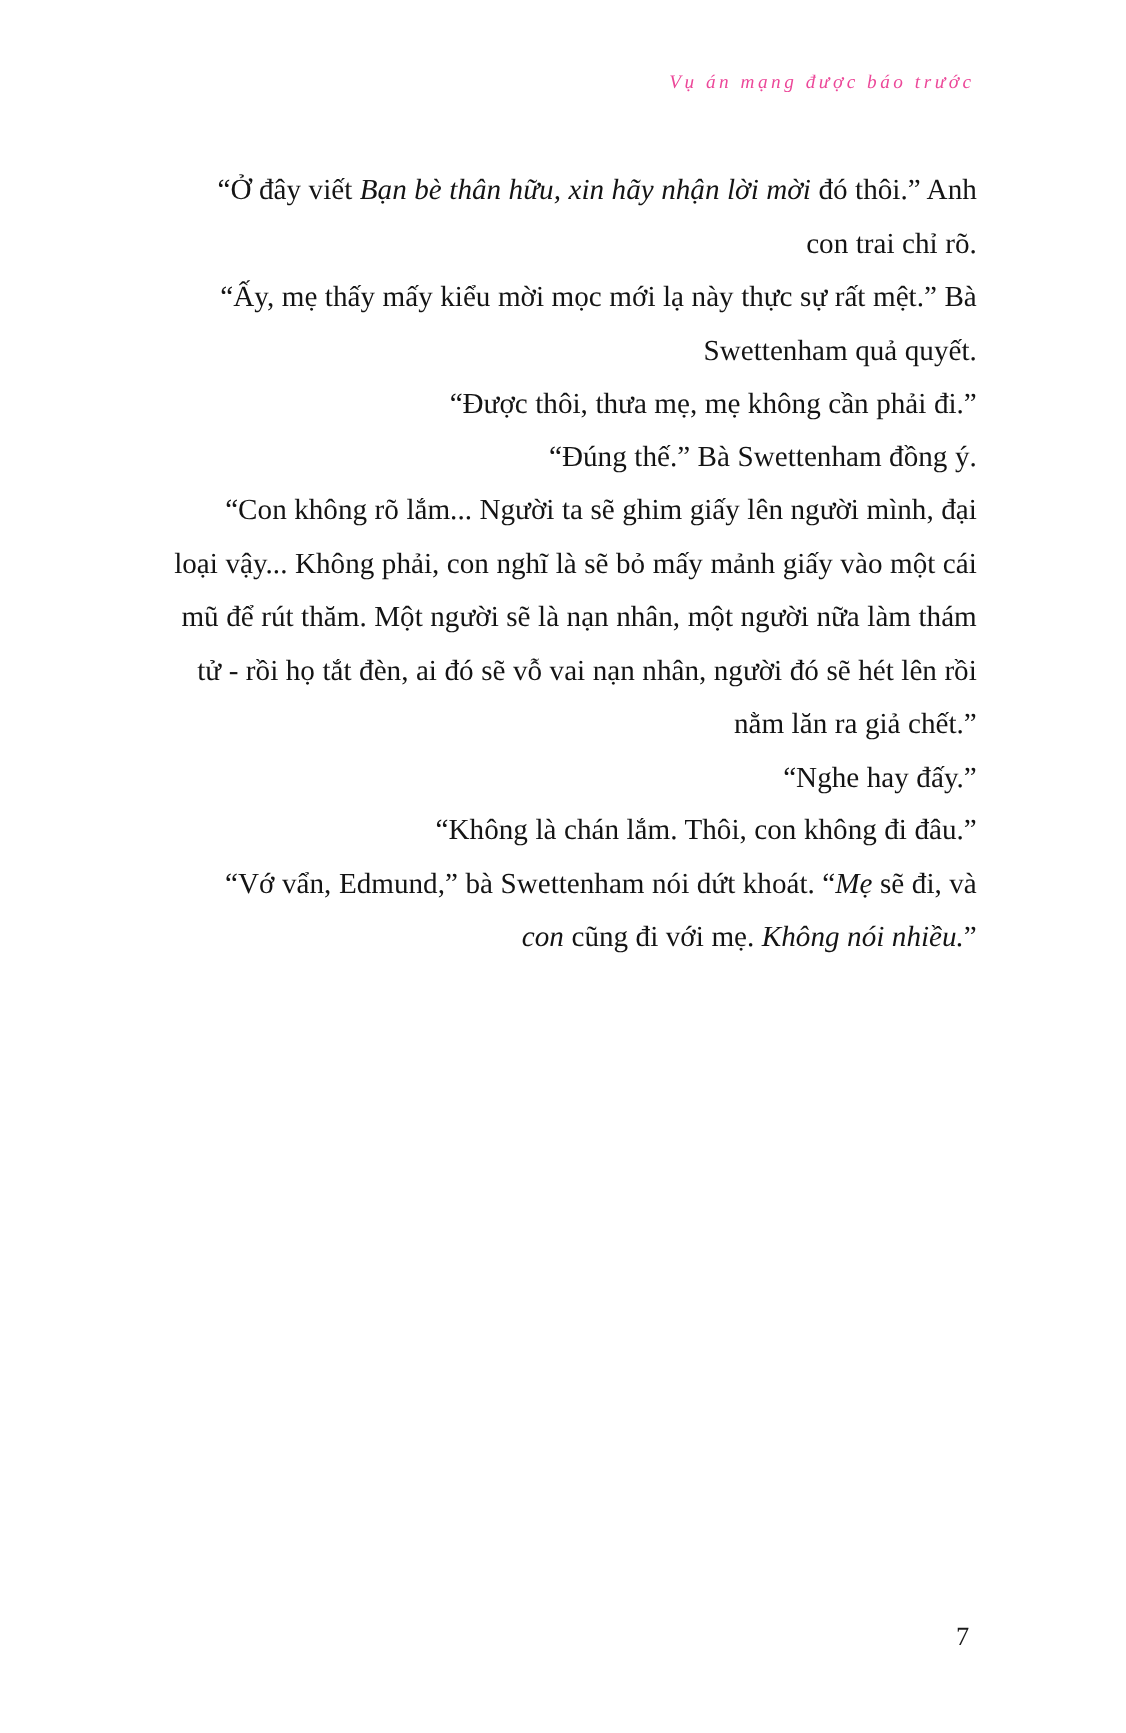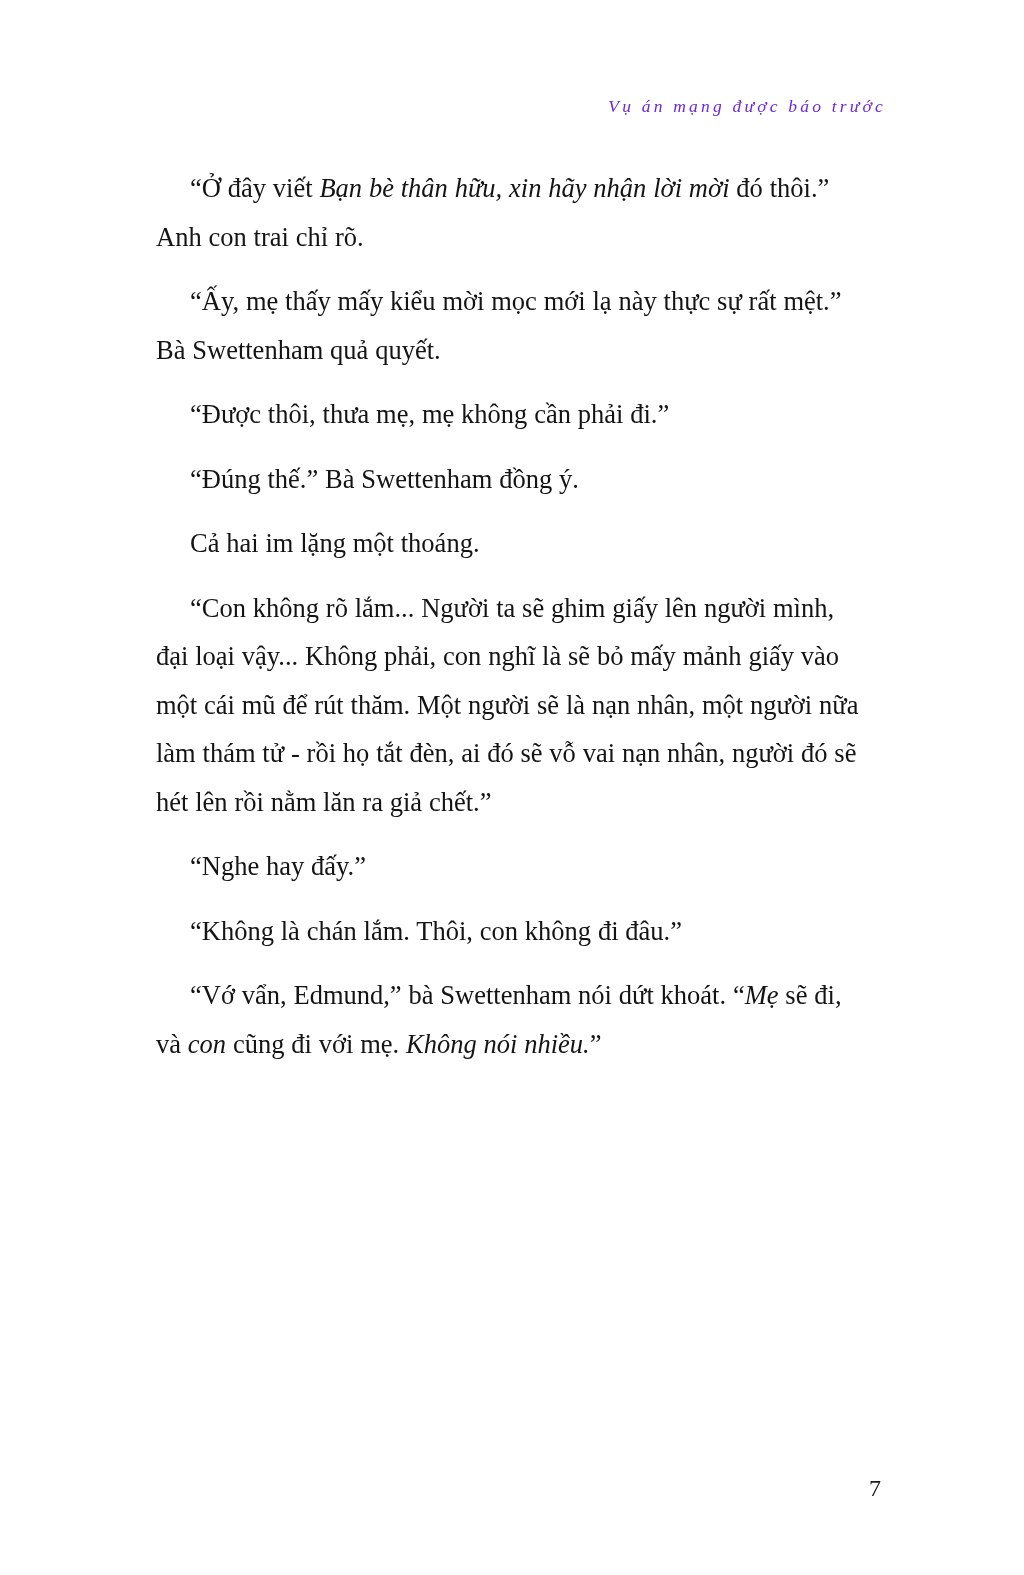--- a/index.html
+++ b/index.html
@@ -18,41 +18,41 @@
   .page {
     position: absolute;
     top: 0; left: 0;
     width: 1024px;
     height: 1575px;
     box-sizing: border-box;
     padding: 0;
   }
   .running-head {
     position: absolute;
-    top: 96px;
+    top: 64px;
     right: 138px;
     font-family: "Liberation Serif", "DejaVu Serif", serif;
     font-style: italic;
     font-size: 17.5px;
     letter-spacing: 3.2px;
-    color: #6d28d9;
+    color: #ec4899;
     white-space: nowrap;
     text-align: center;
   }
   .body-col {
     position: absolute;
     top: 148px;
     left: 140px;
     width: 748px;
   }
   p.para {
-    margin: 16px;
+    margin: 0;
     font-size: 26.5px;
     line-height: 48.5px;
-    text-align: left;
+    text-align: right;
     text-indent: 34px;
     color: #141414;
     word-spacing: 0.2px;
   }
   p.noindent {
     text-indent: 0;
   }
   .gap {
     height: 44px;
   }
@@ -72,21 +72,20 @@
 
 <div class="page">
 
   <div class="running-head">Vụ án mạng được báo trước</div>
 
   <div class="body-col">
       <p class="para"><span>“Ở đây viết </span><em>Bạn bè thân hữu, xin hãy nhận lời mời</em><span> đó thôi.” Anh con trai chỉ rõ.</span></p>
       <p class="para"><span>“Ấy, mẹ thấy mấy kiểu mời mọc mới lạ này thực sự rất mệt.” Bà Swettenham quả quyết.</span></p>
       <p class="para"><span>“Được thôi, thưa mẹ, mẹ không cần phải đi.”</span></p>
       <p class="para"><span>“Đúng thế.” Bà Swettenham đồng ý.</span></p>
-      <p class="para"><span>Cả hai im lặng một thoáng.</span></p>
       <p class="para"><span>“Con không rõ lắm... Người ta sẽ ghim giấy lên người mình, đại loại vậy... Không phải, con nghĩ là sẽ bỏ mấy mảnh giấy vào một cái mũ để rút thăm. Một người sẽ là nạn nhân, một người nữa làm thám tử - rồi họ tắt đèn, ai đó sẽ vỗ vai nạn nhân, người đó sẽ hét lên rồi nằm lăn ra giả chết.”</span></p>
       <p class="para"><span>“Nghe hay đấy.”</span></p>
       <p class="para"><span>“Không là chán lắm. Thôi, con không đi đâu.”</span></p>
       <p class="para"><span>“Vớ vẩn, Edmund,” bà Swettenham nói dứt khoát. “</span><em>Mẹ</em><span> sẽ đi, và </span><em>con</em><span> cũng đi với mẹ. </span><em>Không nói nhiều.</em><span>”</span></p>
       <div class="gap"></div>
     </div>
 
   <div class="folio">7</div>
 
 </div>

